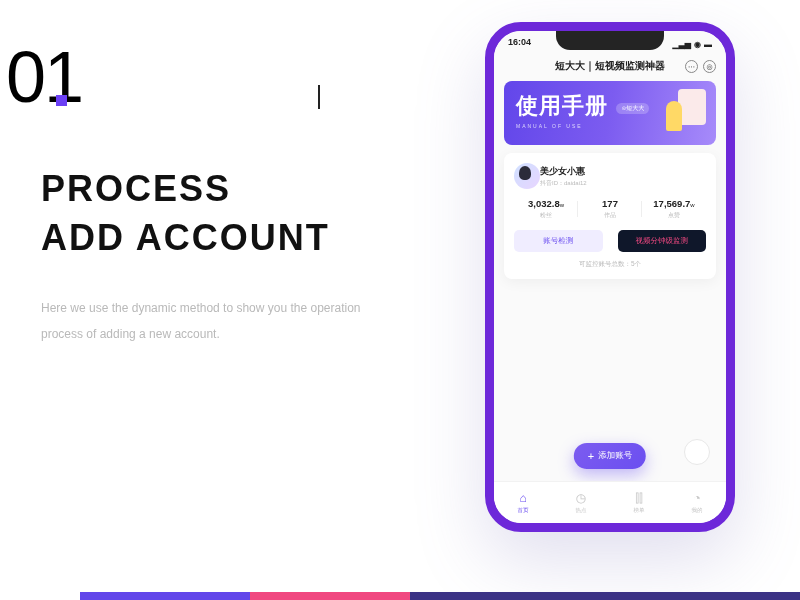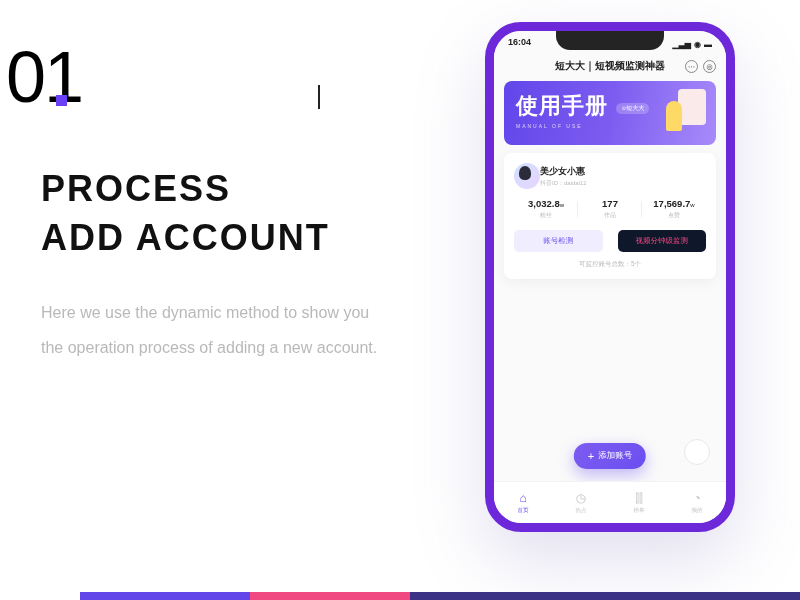--- a/index.html
+++ b/index.html
@@ -2,21 +2,21 @@
 <html><head>
 <meta charset="utf-8">
 <style>
 *{margin:0;padding:0;box-sizing:border-box;font-family:-apple-system,BlinkMacSystemFont,"Helvetica Neue",sans-serif}
 body{width:800px;height:600px;background:#fff;position:relative;overflow:hidden}
 
 
 .section-number{position:absolute;left:6px;top:36px;font-size:72px;font-weight:400;color:#000000;letter-spacing:-2px}
 .purple-dot{position:absolute;left:56px;top:95px;width:11px;height:11px;background:#6b3ff5}
 .headline{position:absolute;left:41px;top:165px;font-size:36px;font-weight:700;letter-spacing:2px;line-height:1.35;color:#111}
-.subtext{position:absolute;left:41px;top:295px;font-size:16px;color:#b9b9b9;line-height:2.2;max-width:340px}
+.subtext{position:absolute;left:41px;top:295px;font-size:12px;color:#b9b9b9;line-height:2.2;max-width:340px}
 .vbar{position:absolute;left:318px;top:85px;width:1.5px;height:24px;background:#222}
 
 
 .phone{position:absolute;right:65px;top:22px;width:250px;height:510px;background:#fff;border:9px solid #6d28d9;border-radius:36px;box-shadow:0 28px 70px rgba(120,110,180,0.22)}
 .phone-inner{position:absolute;inset:0;border-radius:28px;overflow:hidden;background:#fafafa}
 .notch{position:absolute;top:0;left:50%;transform:translateX(-50%);width:108px;height:19px;background:#242424;border-radius:0 0 14px 14px;z-index:10}
 .statusbar{position:absolute;top:6px;left:0;right:0;height:14px;display:flex;justify-content:space-between;padding:0 14px;font-size:9px;font-weight:600;color:#222}
 .stat-icons{display:flex;gap:3px;align-items:center}
 .stat-icons span{font-size:8px}
 

